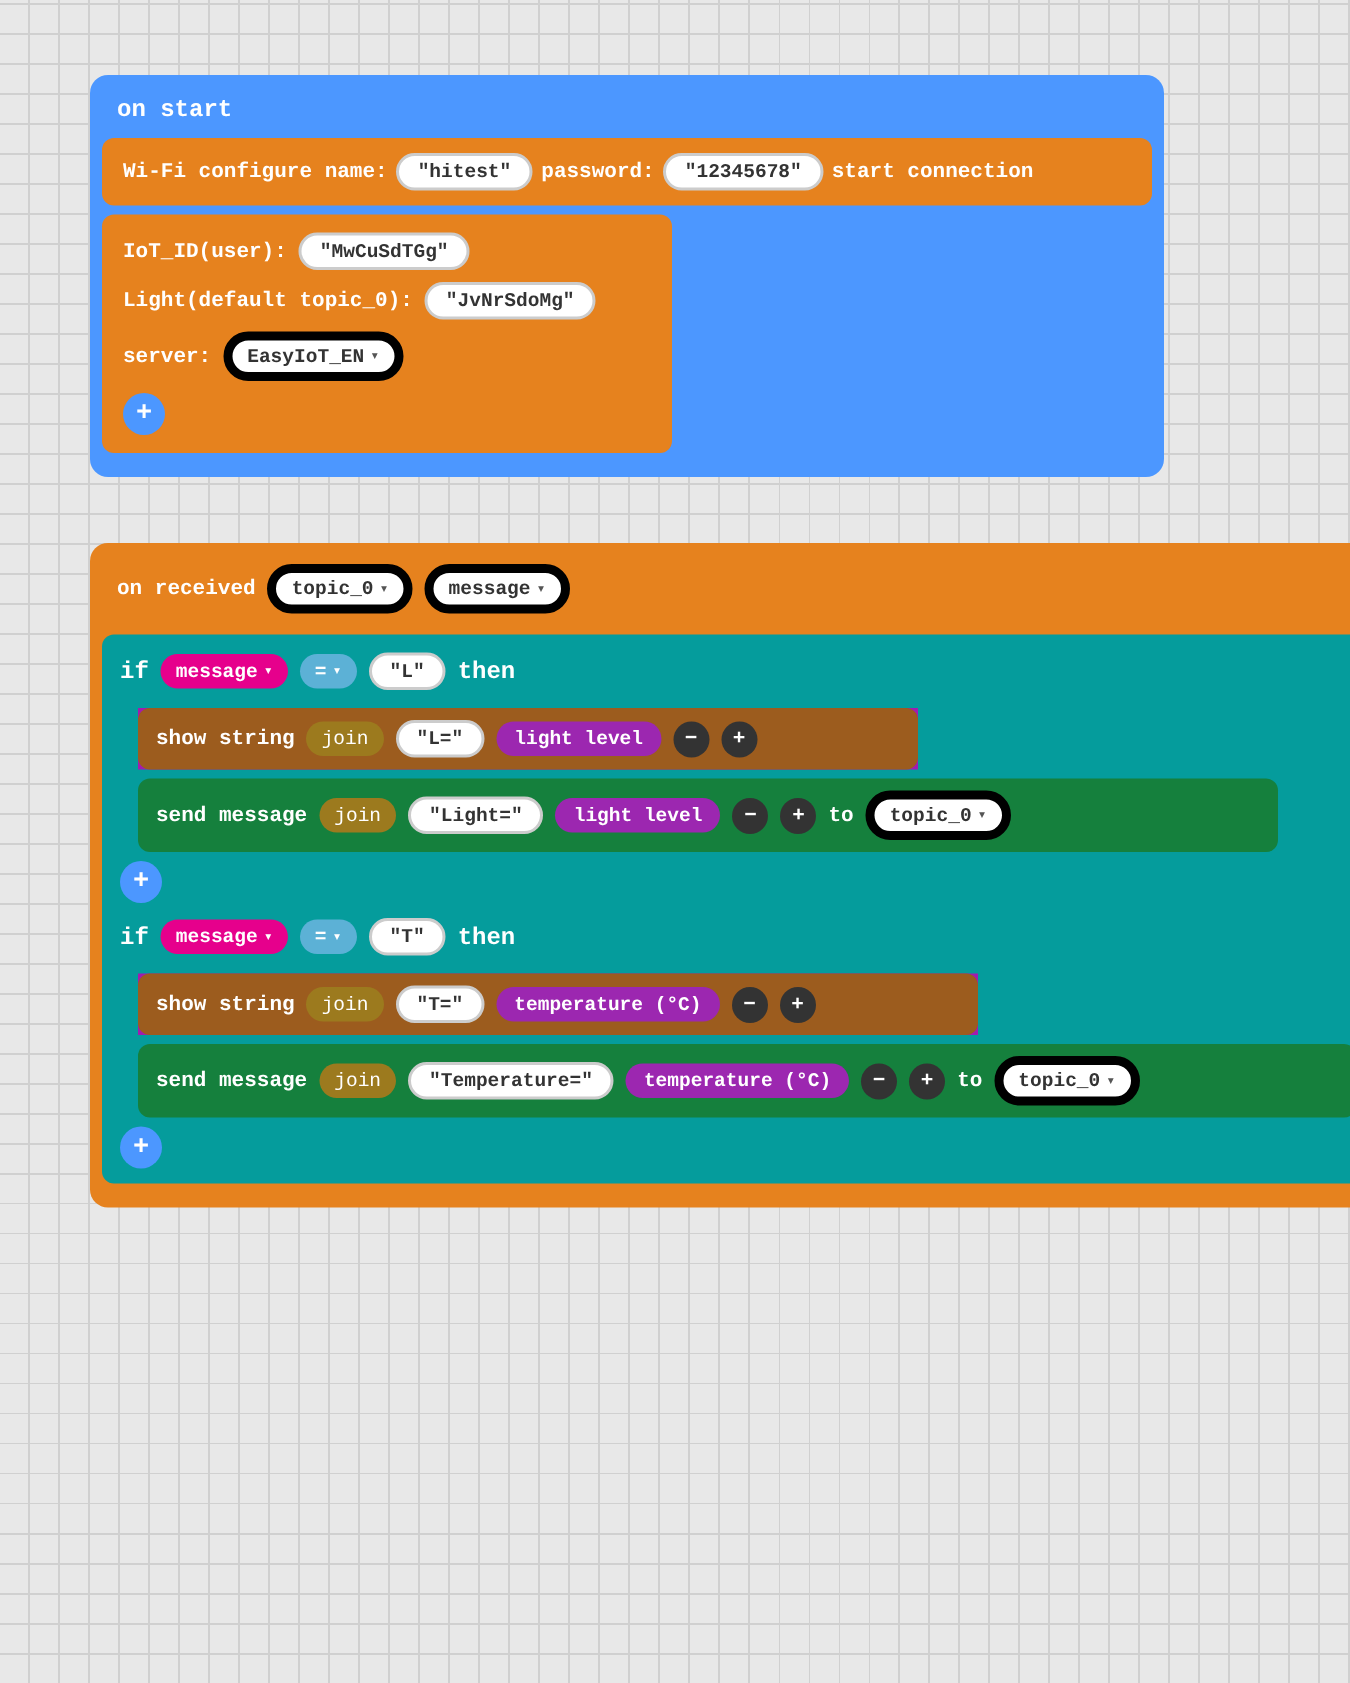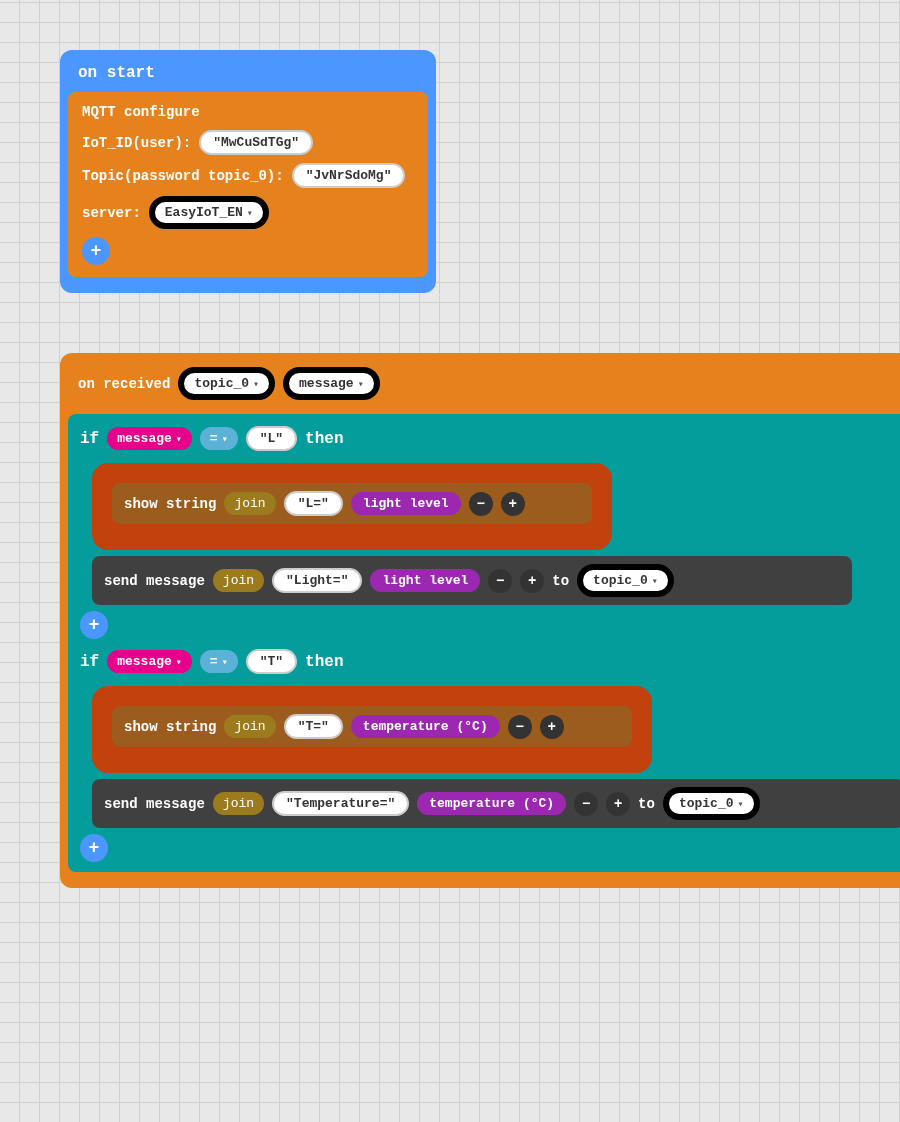--- a/index.html
+++ b/index.html
@@ -24,21 +24,21 @@
       font-family: 'Courier New', Courier, monospace;
       padding: 20px;
     }
 
     
     .on-start-outer {
       background: #4C97FF;
       border-radius: 12px;
       padding: 8px 8px 16px 8px;
       display: inline-block;
-      margin-bottom: 40px;
+      margin-bottom: 24px;
     }
 
     .on-start-header {
       color: white;
       font-size: 16px;
       font-weight: bold;
       padding: 6px 10px 10px 10px;
     }
 
     .orange-block {
@@ -242,61 +242,67 @@
       display: inline-flex;
       align-items: center;
       justify-content: center;
       font-size: 14px;
       font-weight: bold;
       cursor: pointer;
     }
 
     
     .send-message-block {
-      background: #404040;
+      background: #15803d;
       border-radius: 8px;
       padding: 8px 12px;
       display: flex;
       align-items: center;
       gap: 8px;
       flex-wrap: wrap;
     }
 
     .blue-outer-block {
-      background: #c2410c;
-      border-radius: 16px;
-      padding: 20px;
+      background: #a21caf;
+      border-radius: 0;
+      padding: 0;
       margin-bottom: 6px;
     }
   </style>
 </head>
 <body>
 
 
 
 
 <div class="on-start-outer" style="margin-left: 40px; margin-top: 30px;">
   <div class="on-start-header">
     <span>on start</span>
   </div>
 
   
+  <div class="orange-block wifi-block" style="margin-bottom: 6px; min-width: 700px;">
+    <span class="label-text">Wi-Fi configure name:</span>
+    <span class="input-pill">"hitest"</span>
+    <span class="label-text">password:</span>
+    <span class="input-pill">"12345678"</span>
+    <span class="label-text">start connection</span>
+  </div>
 
   
   <div class="mqtt-block" style="min-width: 360px; max-width: 380px;">
-    <div class="mqtt-title">MQTT configure</div>
 
     <div class="mqtt-row">
       <span class="label-text">IoT_ID(user):</span>
       <span class="input-pill">"MwCuSdTGg"</span>
     </div>
 
 
     <div class="mqtt-row">
-      <span class="label-text">Topic(password topic_0):</span>
+      <span class="label-text">Light(default topic_0):</span>
       <span class="input-pill">"JvNrSdoMg"</span>
     </div>
 
     <div class="mqtt-row">
       <span class="label-text">server:</span>
       <span class="dropdown-pill">
         <span>EasyIoT_EN</span>
         <span class="dropdown-arrow">▾</span>
       </span>
     </div>

